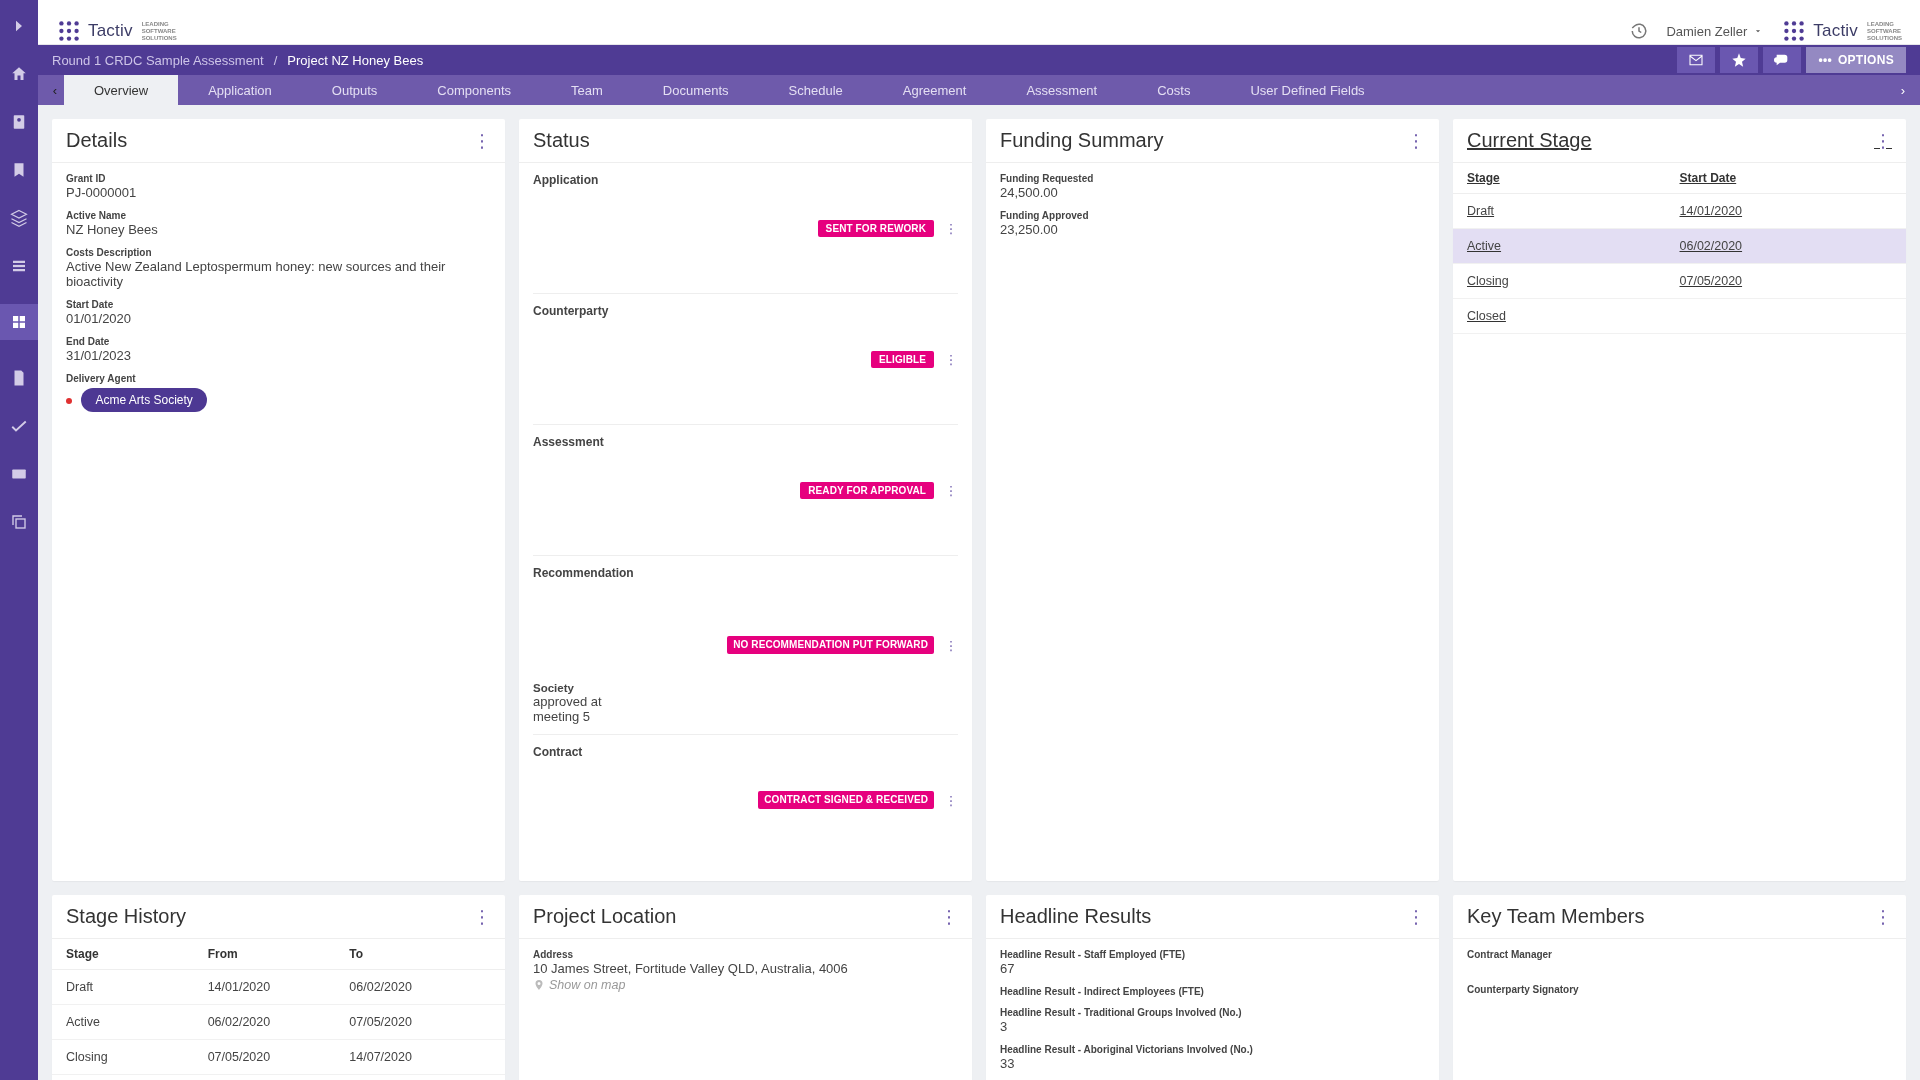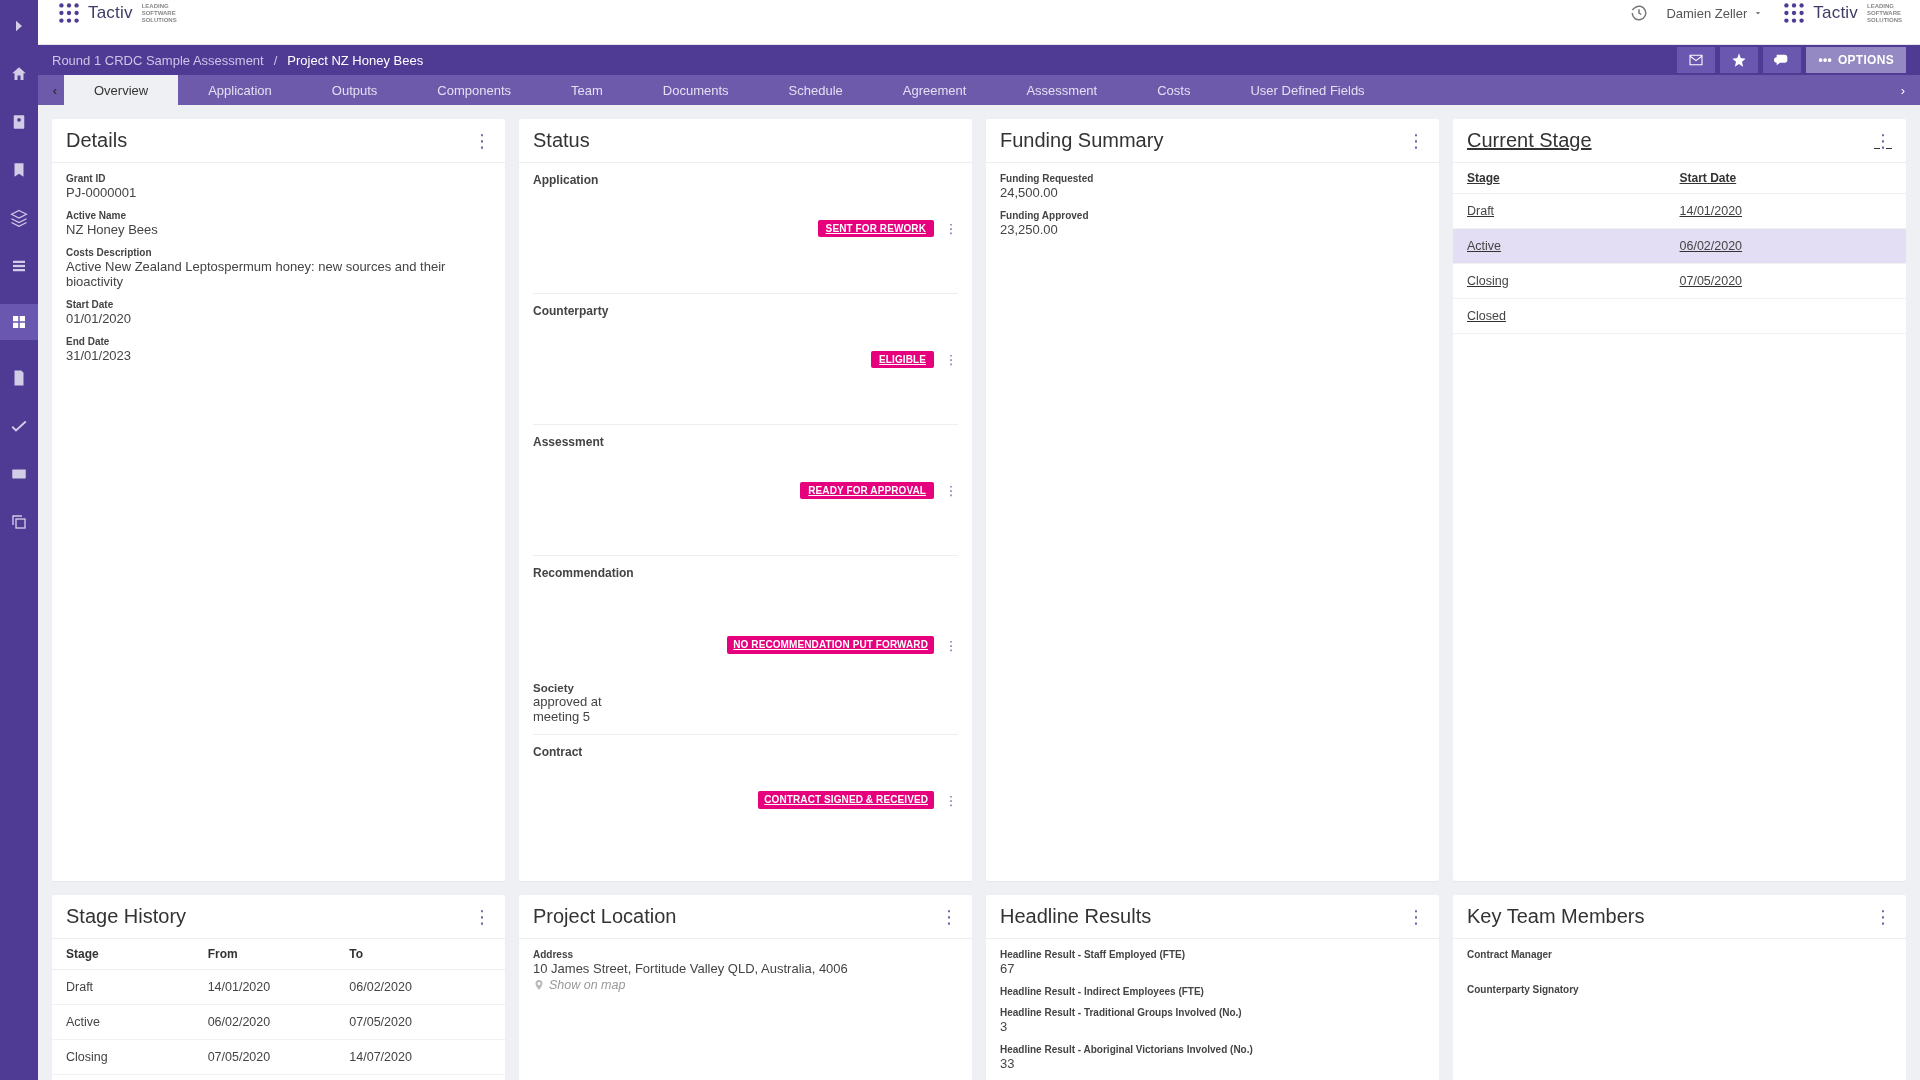--- a/index.html
+++ b/index.html
@@ -7,21 +7,21 @@
 
 .app { display: flex; height: 100vh; }
 
 .sidebar { width: 38px; background: #4f3b94; display: flex; flex-direction: column; align-items: center; padding-top: 16px; gap: 28px; flex-shrink: 0; }
 .sidebar-item { width: 20px; height: 20px; color: #d3cce7; cursor: pointer; display: flex; align-items: center; justify-content: center; }
 .sidebar-item svg { width: 18px; height: 18px; }
 .sidebar-item.highlight { background: #6a57b0; width: 38px; height: 36px; }
 
 .main { flex: 1; display: flex; flex-direction: column; min-width: 0; }
 
-.topbar { height: 45px; background: #fff; display: flex; align-items: flex-start; justify-content: space-between; padding: 0 18px; border-bottom: 1px solid #e6e6ea; }
+.topbar { height: 45px; background: #fff; display: flex; align-items: flex-end; justify-content: space-between; padding: 0 18px; border-bottom: 1px solid #e6e6ea; }
 .topbar-left { display: flex; align-items: center; gap: 8px; }
 .logo { display: flex; align-items: center; gap: 6px; }
 .logo-mark { width: 26px; height: 26px; }
 .logo-text { font-size: 17px; font-weight: 500; color: #3c3c66; letter-spacing: 0.2px; }
 .logo-sub { font-size: 6px; line-height: 7px; color: #888; text-transform: uppercase; font-weight: 600; margin-left: 3px; }
 .topbar-right { display: flex; align-items: center; gap: 18px; }
 .user-drop { color: #555; font-size: 13px; display: flex; align-items: center; gap: 6px; cursor: pointer; }
 .history-icon { color: #777; cursor: pointer; }
 
 .secondary-bar { height: 30px; background: #4f3b94; display: flex; align-items: center; justify-content: space-between; padding: 0 14px; color: #fff; font-size: 13px; }
@@ -49,21 +49,21 @@
 .more-icon { color: #6e5aab; cursor: pointer; font-size: 18px; line-height: 1; }
 .card-body { padding: 10px 14px 16px; font-size: 12.5px; color: #333; flex: 1; }
 
 .field { margin-bottom: 10px; }
 .field-label { font-size: 10px; font-weight: 600; color: #444; }
 .field-value { font-size: 13px; color: #444; margin-top: 1px; }
 
 .status-row { display: flex; align-items: center; justify-content: space-between; padding: 10px 0; border-bottom: 1px solid #eee; position: relative; }
 .status-row:last-of-type { border-bottom: none; }
 .status-label { font-size: 12px; font-weight: 600; color: #444; flex: 0 0 110px; }
-.status-pill { background: #e6007e; color: #fff; font-size: 10px; font-weight: 700; padding: 3px 8px; border-radius: 2px; text-align: center; min-width: 60px; letter-spacing: 0.1px; flex: 0 1 auto; margin-left: auto; margin-right: 10px; text-decoration: underline; }
+.status-pill { background: #e6007e; color: #fff; font-size: 10px; font-weight: 700; padding: 3px 8px; border-radius: 2px; text-align: center; min-width: 60px; letter-spacing: 0.1px; flex: 0 1 auto; margin-left: auto; margin-right: 10px; }
 .status-pill.wide { min-width: 130px; line-height: 1.2; padding: 3px 6px; }
 .row-more { color: #6e5aab; cursor: pointer; width: 14px; text-align: center; }
 .comment-sub { display: block; font-size: 11.5px; font-weight: 600; color: #444; margin-top: 6px; }
 .comment-text { font-size: 13px; color: #444; }
 .status-block { display: flex; flex-direction: column; flex: 0 0 110px; }
 
 .chip { background: #4d3893; color: #fff; font-size: 12px; padding: 5px 14px; border-radius: 12px; display: inline-block; }
 .red-dot { width: 6px; height: 6px; border-radius: 50%; background: #e03030; display: inline-block; margin-right: 6px; vertical-align: middle; }
 
 .tbl-head { display: grid; grid-template-columns: 1fr 1fr; padding: 8px 14px; font-size: 12px; font-weight: 600; color: #333; border-bottom: 1px solid #eee; }
@@ -267,20 +267,27 @@
                 <div class="field-value">Active New Zealand Leptospermum honey: new sources and their bioactivity</div>
               </div>
             <div class="field">
                 <div class="field-label">Start Date</div>
                 <div class="field-value">01/01/2020</div>
               </div>
             <div class="field">
                 <div class="field-label">End Date</div>
                 <div class="field-value">31/01/2023</div>
               </div>
+            <div class="field">
+              <div class="field-label">Delivery Agent</div>
+              <div style="margin-top:4px;">
+                <span class="red-dot"></span>
+                <span class="chip">Acme Arts Society</span>
+              </div>
+            </div>
           </div>
         </div>
 
         <div class="card">
           <div class="card-header">
             <span class="card-title">Status</span>
           </div>
           <div class="card-body" id="status-body" style="padding-top:0;">
               <div class="status-row">
                 <div class="status-block">

